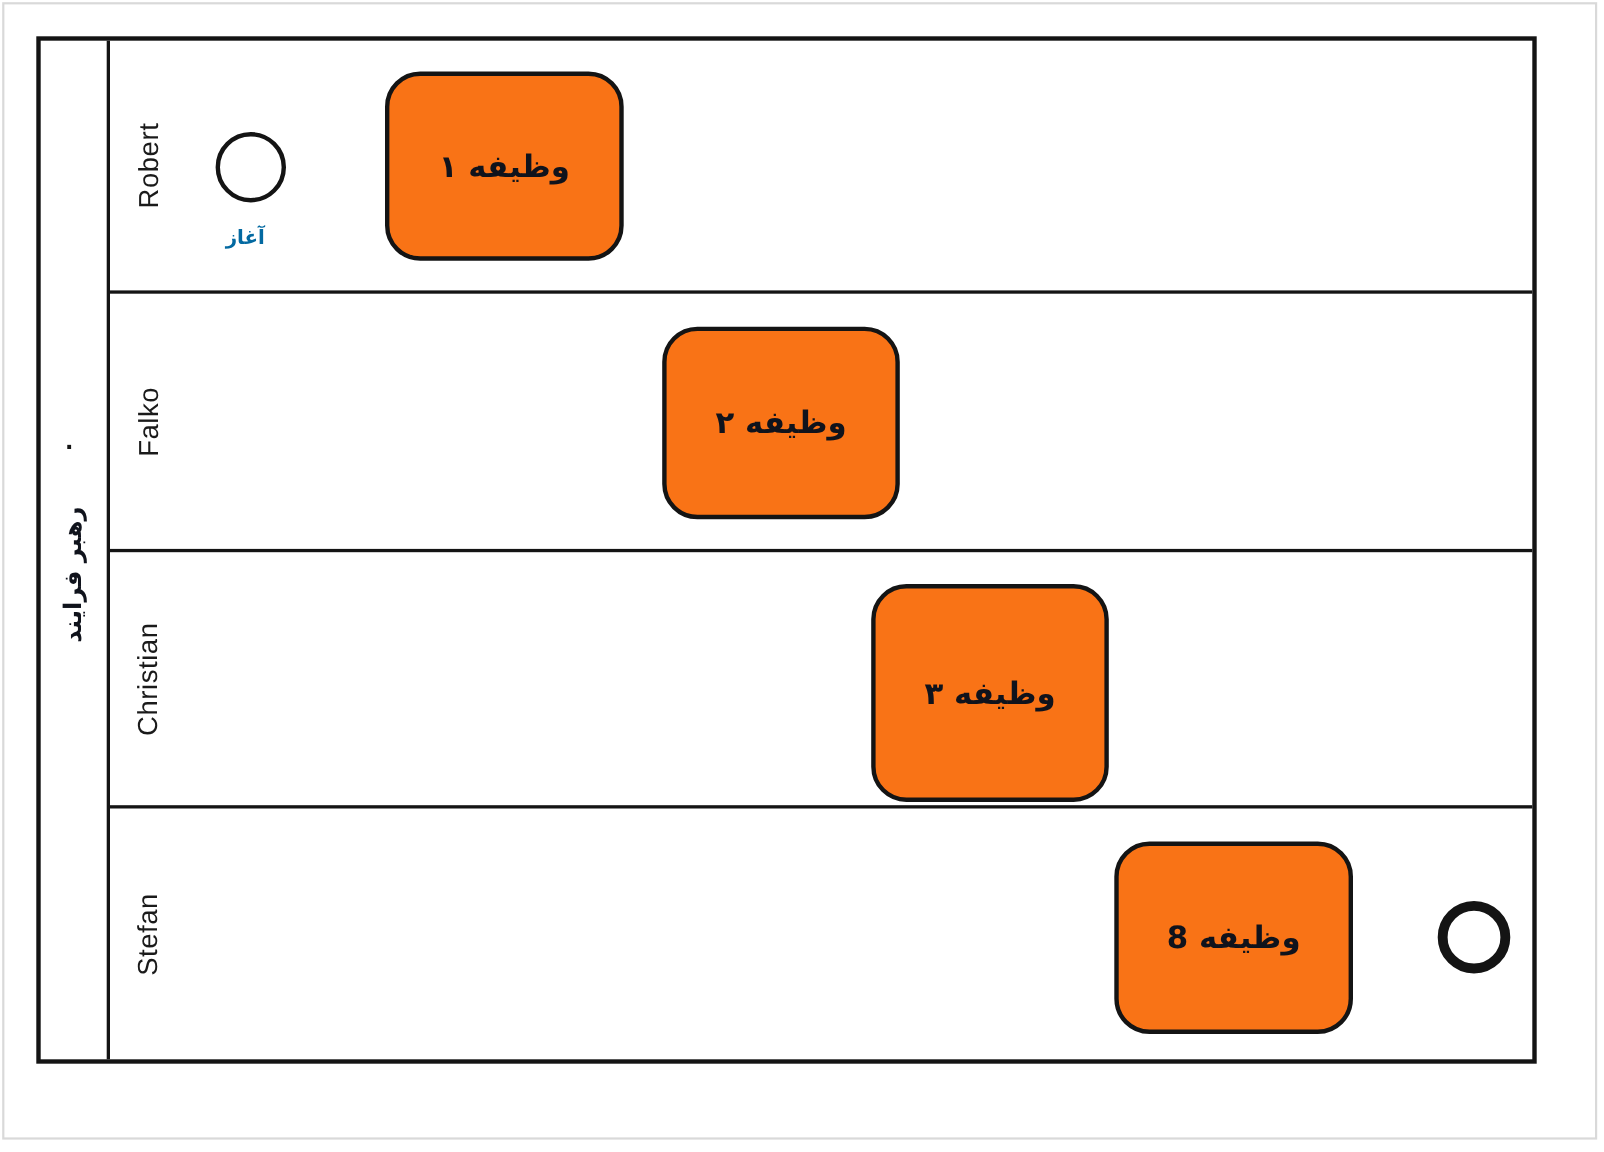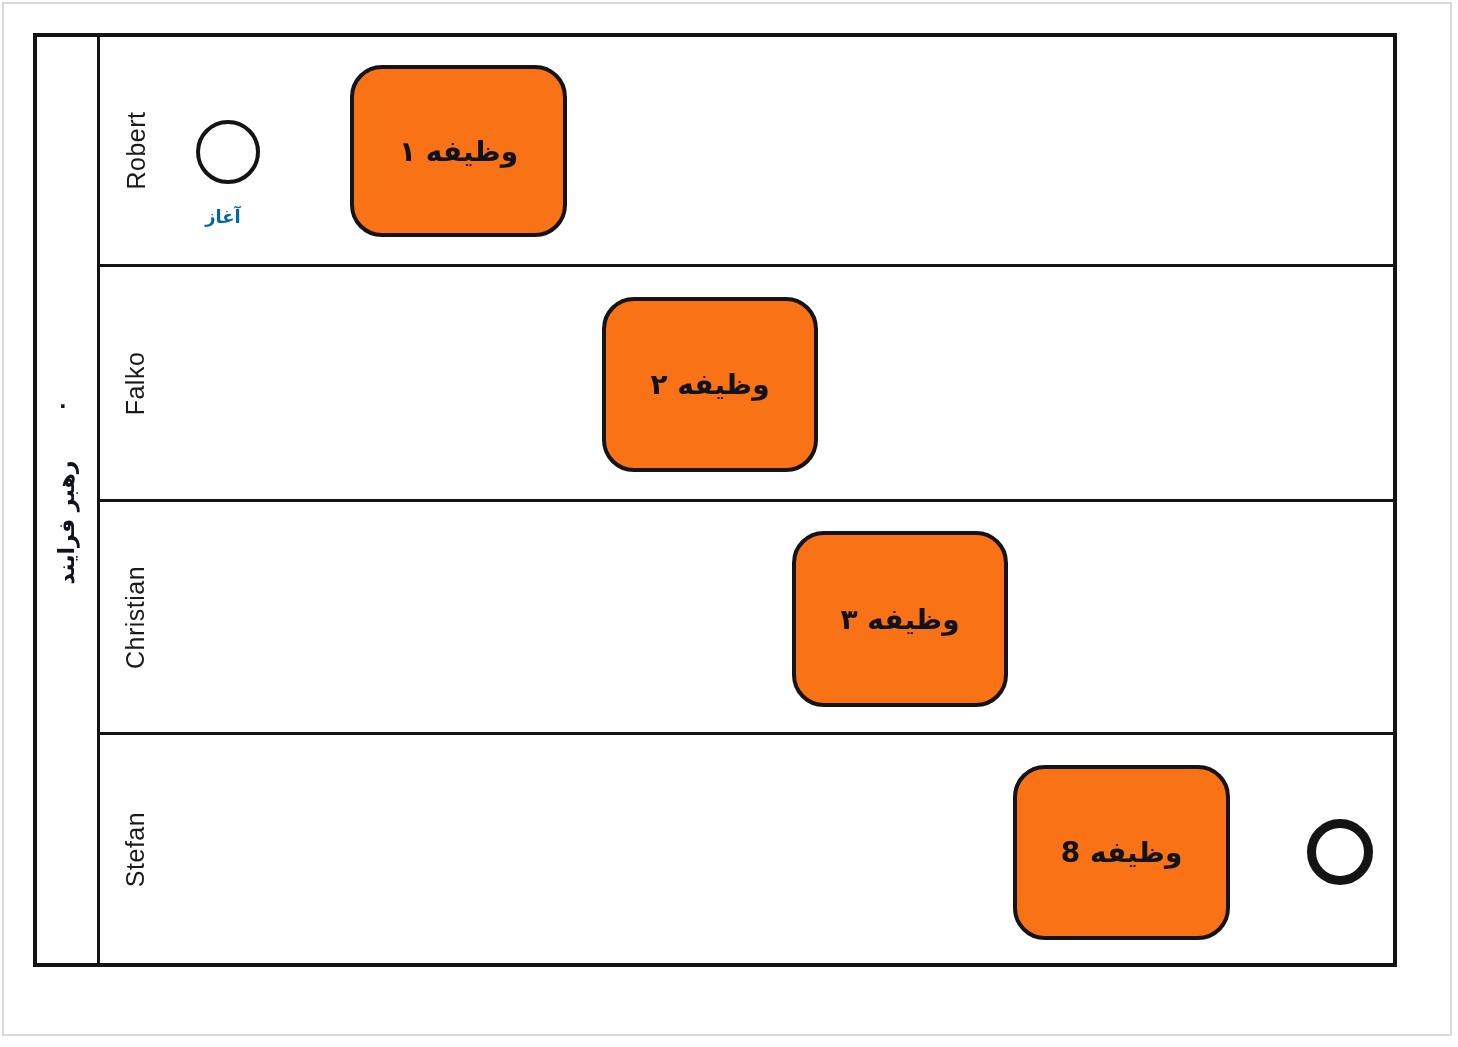--- a/index.html
+++ b/index.html
@@ -105,21 +105,21 @@
     align-items: center;
     justify-content: center;
     font-weight: bold;
     font-size: 28px;
     color: #10131c;
     direction: rtl;
     white-space: nowrap;
   }
   .task-1 { left: 350px;  top: 65px;  width: 217px; height: 172px; }
   .task-2 { left: 577px;  top: 297px; width: 216px; height: 175px; margin-left: 25px; }
-  .task-3 { left: 792px;  top: 531px; width: 216px; height: 176px; }
+  .task-3 { left: 792px;  top: 531px; width: 216px; height: 198px; }
   .task-4 { left: 1013px; top: 765px; width: 217px; height: 175px; }
   .event-start {
     position: absolute;
     left: 196px;
     top: 120px;
     width: 64px;
     height: 64px;
     border: 4px solid #141414;
     border-radius: 50%;
     background: #ffffff;

